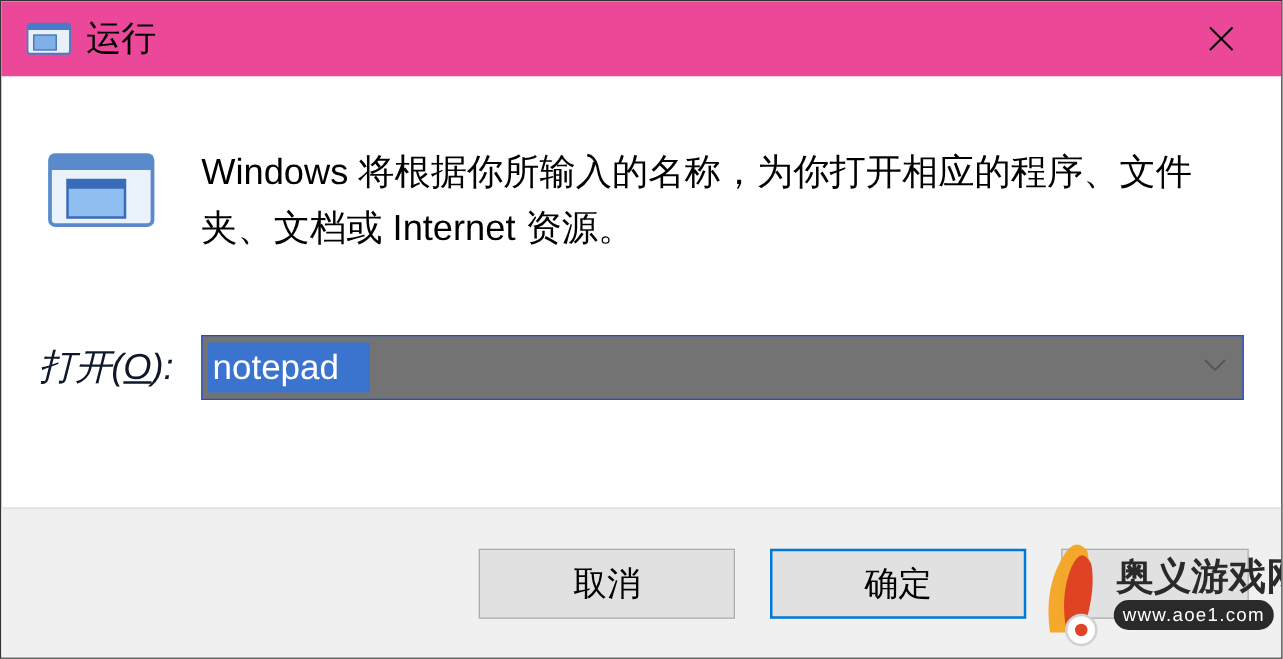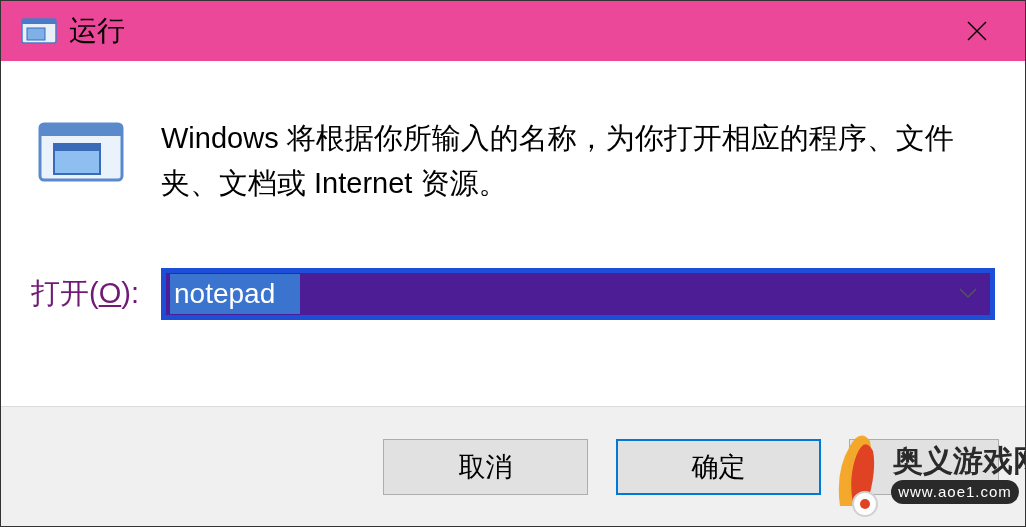--- a/index.html
+++ b/index.html
@@ -60,29 +60,30 @@
     flex: 1;
     padding-right: 10px;
   }
   .input-row {
     display: flex;
     align-items: center;
     margin-top: 62px;
   }
   .open-label {
     font-size: 29px;
-    color: #701a75;
+    color: #0f172a;
     min-width: 130px;
+    font-style: italic;
   }
   .open-label .ul { text-decoration: underline; }
   .combo {
     flex: 1;
     height: 52px;
-    border: 5px solid #1d4ed8;
-    background: #4c1d95;
+    border: 1px solid #1d4ed8;
+    background: #737373;
     display: flex;
     align-items: center;
     position: relative;
   }
   .combo-input {
     border: none;
     outline: none;
     font-size: 28px;
     font-family: inherit;
     background: #3b74cf;

